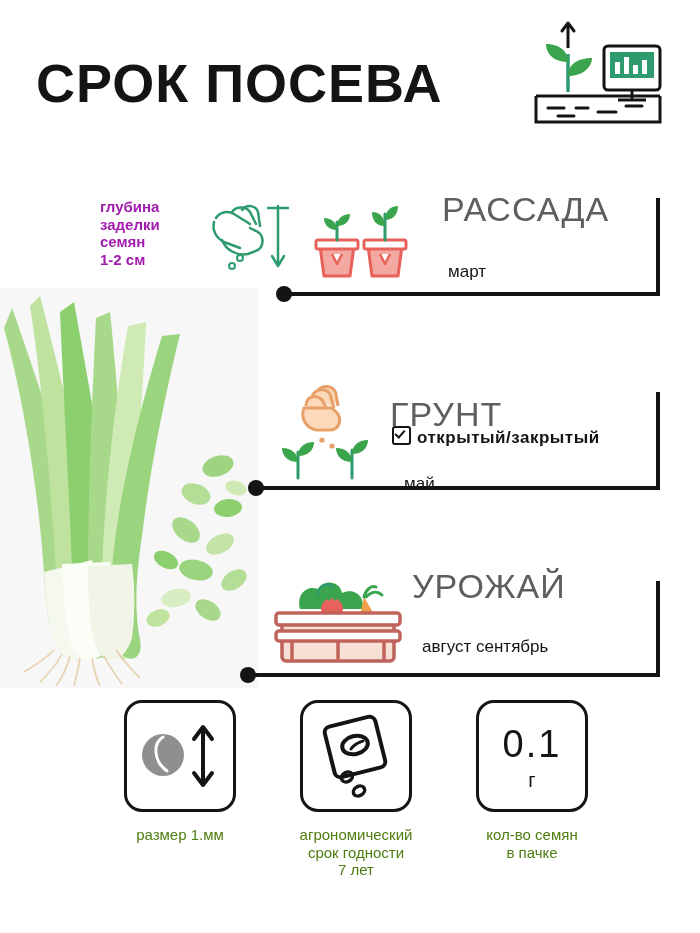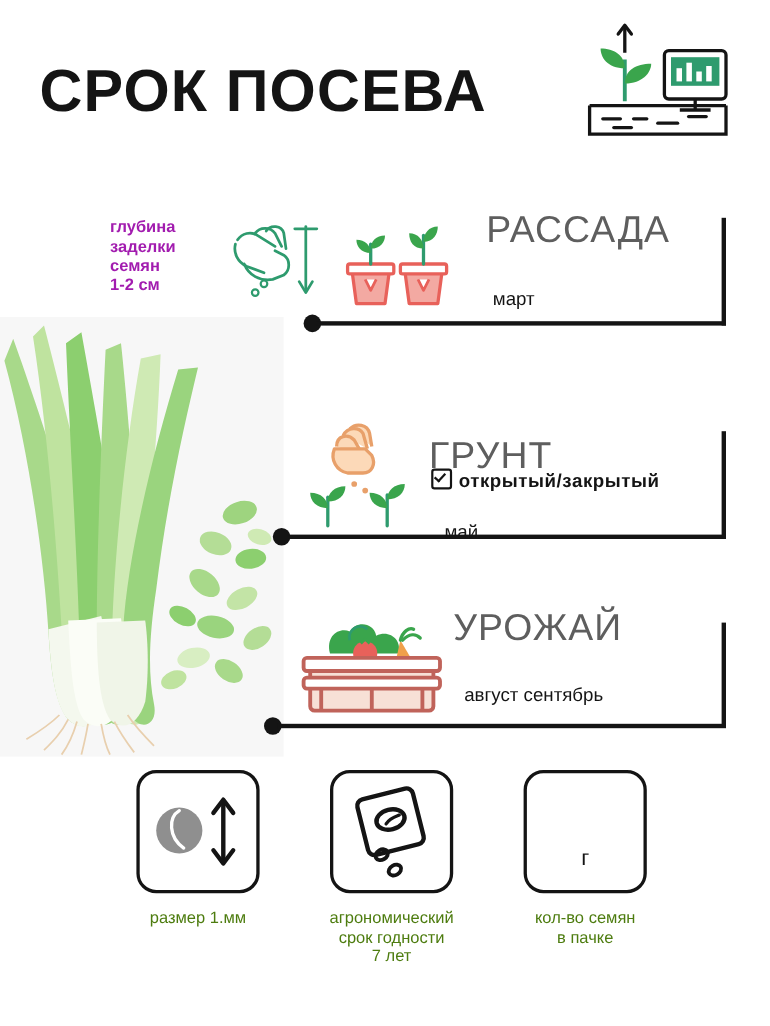--- a/index.html
+++ b/index.html
@@ -328,21 +328,21 @@
 
   <div class="row-heading" style="left:390px;top:19px;">ГРУНТ</div>
 
   <div class="row-sub2" style="left:392px;top:50px;">
     <span class="checkbox-mark"></span><span>открытый/закрытый</span>
   </div>
 
   <div class="row-sub" style="left:404px;top:82px;margin-top:16px;">май</div>
 </div>
 
-<div class="row" style="left:0;top:548px;width:700px;height:130px;">
+<div class="row" style="left:0;top:563px;width:700px;height:130px;">
   <div class="row-dot" style="left:240px;top:104px;"></div>
   <div class="row-line" style="left:252px;top:110px;width:408px;"></div>
   <div class="row-line" style="left:656px;top:18px;width:4px;height:94px;"></div>
 
   <div class="row-icon" style="left:272px;top:6px;width:132px;height:100px;">
     <svg viewBox="0 0 132 100" width="132" height="100">
 
       <path d="M28 40 C24 24 36 16 46 20 C52 10 68 12 70 24 C82 18 94 28 90 40 Z" fill="#3aa54c"></path>
       <path d="M46 28 C44 18 54 12 62 18" stroke="#2e9b6e" stroke-width="2.5" fill="none"></path>
 
@@ -384,16 +384,17 @@
     <path d="M48 46 C52 40 58 39 60 38" stroke="#141414" stroke-width="3" fill="none" stroke-linecap="round"></path>
     <ellipse cx="44" cy="74" rx="6" ry="4.5" fill="none" stroke="#141414" stroke-width="3.5" transform="rotate(-30 44 74)"></ellipse>
     <ellipse cx="56" cy="88" rx="6" ry="4.5" fill="none" stroke="#141414" stroke-width="3.5" transform="rotate(-30 56 88)"></ellipse>
   </svg>
 </div>
 <div class="box-caption" style="left:272px;top:826px;width:168px;">агрономический
 срок годности
 7 лет</div>
 
 <div class="box" style="left:476px;top:700px;">
+  <div class="weight-text">0.1</div>
   <div class="weight-unit">г</div>
 </div>
 <div class="box-caption" style="left:448px;top:826px;width:168px;">кол-во семян
 в пачке</div>
 
 </body></html>

